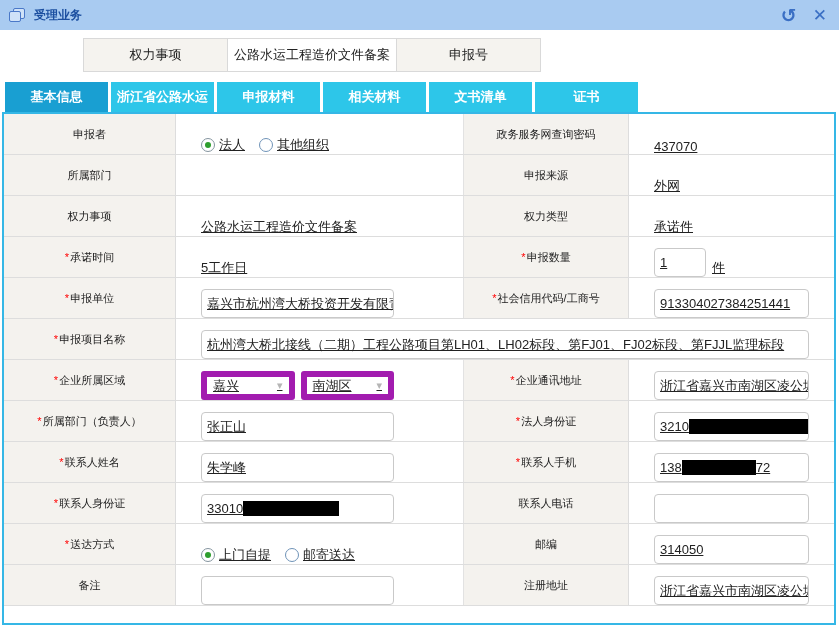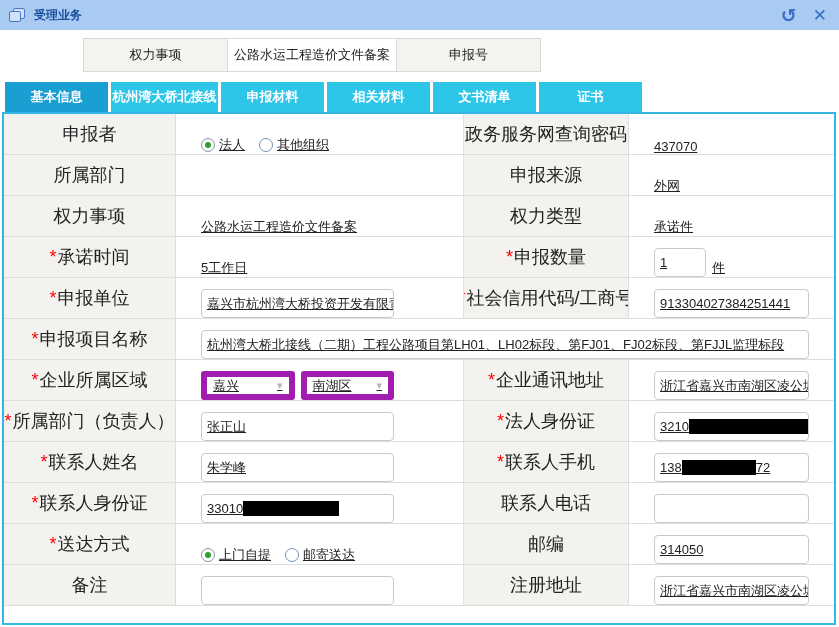--- a/index.html
+++ b/index.html
@@ -28,21 +28,21 @@
   
   .tabbar { display:flex; gap:3px; padding-left:5px; height:30px; }
   .tab { min-width:103px; max-width:107px; background:#2dc6e9; color:#fff; display:flex; align-items:center; justify-content:center; font-size:13px; font-weight:bold; padding:8px 3px; white-space:nowrap; overflow:hidden; cursor:pointer; }
   .tab.active { background:#199fd2; }
 
   
   .panel { position:absolute; left:2px; right:3px; top:112px; bottom:2px; border:2px solid #35b7e6; background:#fff; overflow:hidden; }
 
   
   .frow { display:flex; border-bottom:1px solid #ddd; height:41px; align-items:stretch; }
-  .flabel { background:#f4f2ee; border-right:1px solid #ddd; display:flex; align-items:center; justify-content:center; font-size:18px; color:#222; white-space:nowrap; overflow:hidden; }
+  .flabel { background:#f4f2ee; border-right:1px solid #ddd; display:flex; align-items:center; justify-content:center; font-size:11px; color:#222; white-space:nowrap; overflow:hidden; }
   .flabel.c0 { width:172px; flex:0 0 172px; }
   .flabel.c1 { width:166px; flex:0 0 166px; border-left:1px solid #e2e2e2;margin-left:44px; }
   .fvalue { display:flex; align-items:flex-end; padding:0 25px; font-size:13px; color:#222; gap:6px; overflow:hidden;text-decoration:underline; }
   .fvalue.c0 { width:243px; flex:0 0 243px; }
   .fvalue.c1 { flex:1 1 auto; min-width:0; }
   .fvalue.span2 { flex:1 1 auto; width:auto; }
   .req { color:#f00; margin-right:1px; }
   .plain { white-space:nowrap; }
 
   .input { border:1px solid #c9c9c9; border-radius:4px; height:29px; background:#fff; display:flex; align-items:center; padding:0 5px; flex:1 1 auto; min-width:0; overflow:hidden; white-space:nowrap; gap:0; }
@@ -76,21 +76,21 @@
   </div>
 
   <div class="header-row">
     <div class="hcell hlabel">权力事项</div>
     <div class="hcell hvalue" style="width:170px">公路水运工程造价文件备案</div>
     <div class="hcell hlabel">申报号</div>
   </div>
 
   <div class="tabbar">
       <div class="tab active">基本信息</div>
-      <div class="tab">杭州湾大桥北接线</div>
+      <div class="tab">浙江省公路水运</div>
       <div class="tab">申报材料</div>
       <div class="tab">相关材料</div>
       <div class="tab">文书清单</div>
       <div class="tab">证书</div>
     </div>
 
   <div class="panel">
     <div>
         <div class="frow">
           <div class="flabel c0">

